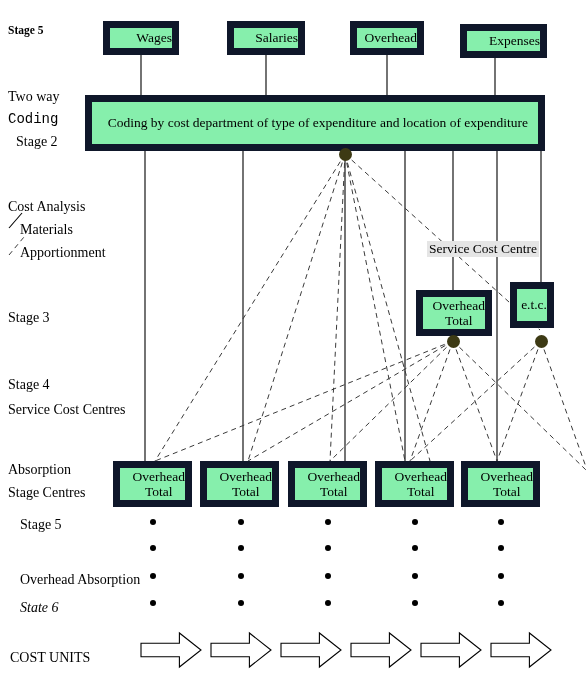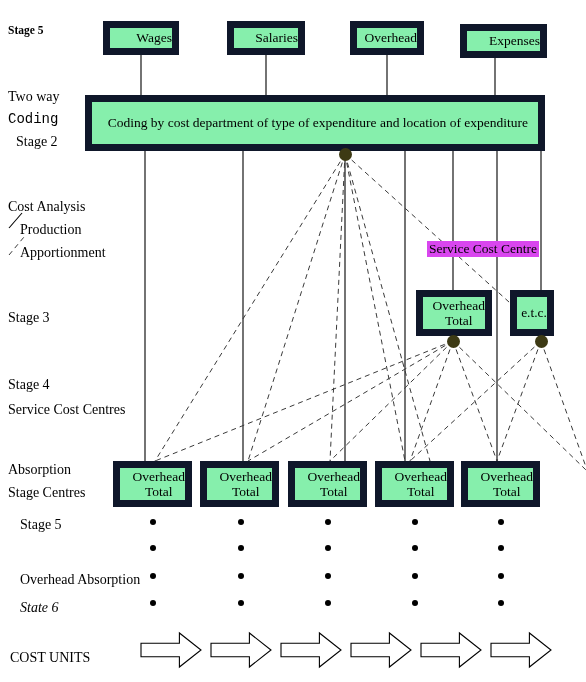--- a/index.html
+++ b/index.html
@@ -45,21 +45,21 @@
     z-index: 4;
   }
   .side-label.bold {
     font-weight: bold;
     font-size: 11.5px;
   }
   .float-label {
     position: absolute;
     font-size: 13.5px;
     white-space: nowrap;
-    background: #d946ef;
+    background: #e5e5e5;
     padding: 0 2px;
     z-index: 4;
   }
   .dot {
     position: absolute;
     width: 6px;
     height: 6px;
     border-radius: 50%;
     background: #000000;
     z-index: 4;
@@ -124,21 +124,21 @@
       <div class="node-box" style="left: 350px; top: 21px; width: 74px; height: 34px;">
         <span style="white-space: pre-line;">Overhead</span>
       </div>
       <div class="node-box" style="left: 460px; top: 24px; width: 87px; height: 34px;">
         <span style="white-space: pre-line;">Expenses</span>
       </div>
       <div class="node-box" style="left: 416px; top: 290px; width: 76px; height: 46px;">
         <span style="white-space: pre-line;">Overhead
 Total</span>
       </div>
-      <div class="node-box" style="left: 510px; top: 290px; width: 44px; height: 46px;">
+      <div class="node-box" style="left: 510px; top: 282px; width: 44px; height: 46px;">
         <span style="white-space: pre-line;">e.t.c.</span>
       </div>
       <div class="node-box" style="left: 113px; top: 461px; width: 79px; height: 46px;">
         <span style="white-space: pre-line;">Overhead
 Total</span>
       </div>
       <div class="node-box" style="left: 200px; top: 461px; width: 79px; height: 46px;">
         <span style="white-space: pre-line;">Overhead
 Total</span>
       </div>
@@ -157,21 +157,21 @@
       <div class="node-box" style="left: 85px; top: 95px; width: 460px; height: 56px; padding: 0px 10px;">
         <span>Coding by cost department  of type of expenditure and location of expenditure</span>
       </div>
     </div>
   <div id="labels-layer">
       <div class="side-label bold" style="left: 8px; top: 24px;">Stage 5</div>
       <div class="side-label" style="left: 8px; top: 89px;">Two way</div>
       <div class="side-label" style="left: 8px; top: 111px; font-family: Liberation Mono, monospace;">Coding</div>
       <div class="side-label" style="left: 16px; top: 134px;">Stage 2</div>
       <div class="side-label" style="left: 8px; top: 199px;">Cost Analysis</div>
-      <div class="side-label" style="left: 20px; top: 222px;">Production</div>
+      <div class="side-label" style="left: 20px; top: 222px;">Materials</div>
       <div class="side-label" style="left: 20px; top: 245px;">Apportionment</div>
       <div class="side-label" style="left: 8px; top: 310px;">Stage 3</div>
       <div class="side-label" style="left: 8px; top: 354px; margin-top: 48px;">Service Cost Centres</div>
       <div class="side-label" style="left: 8px; top: 377px;">Stage 4</div>
       <div class="side-label" style="left: 8px; top: 462px;">Absorption</div>
       <div class="side-label" style="left: 8px; top: 485px;">Stage Centres</div>
       <div class="side-label" style="left: 20px; top: 517px;">Stage 5</div>
       <div class="side-label" style="left: 20px; top: 572px;">Overhead  Absorption</div>
       <div class="side-label" style="left: 20px; top: 600px; font-style: italic;">State 6</div>
       <div class="side-label" style="left: 10px; top: 650px;">COST UNITS</div>

